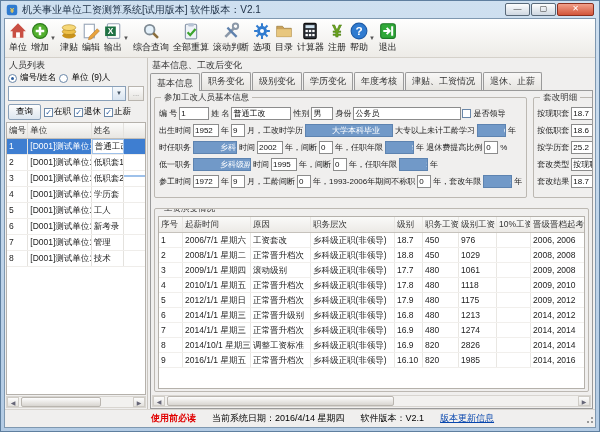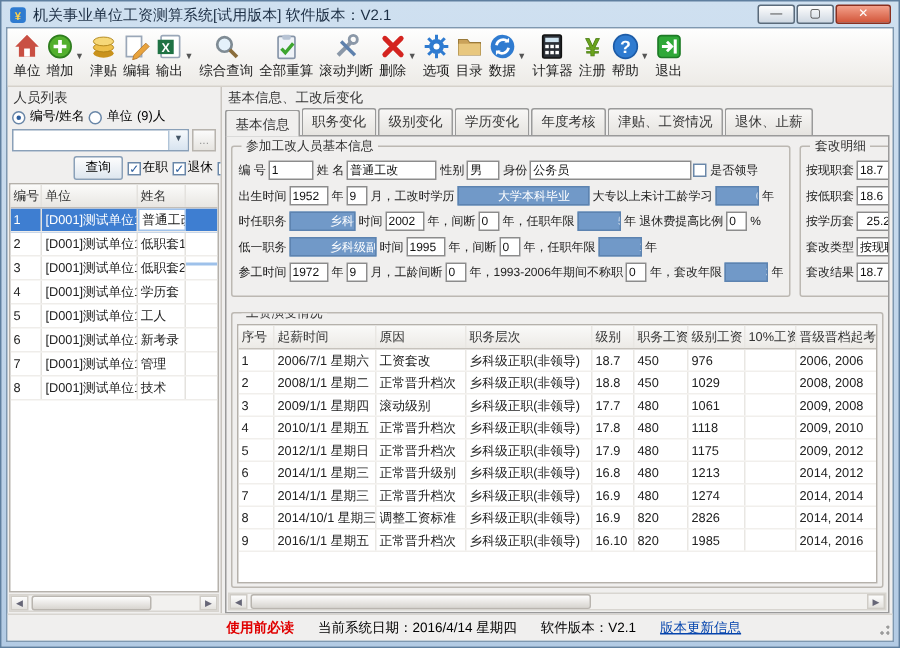--- a/index.html
+++ b/index.html
@@ -24,21 +24,21 @@
   .left-panel{width:143px;display:flex;flex-direction:column;border-right:1px solid #c9c5bf;overflow:hidden;}
   .panel-head{height:13px;font-size:9px;color:#333;padding:1px 4px;white-space:nowrap;}
   .radio-row{display:flex;align-items:center;gap:3px;font-size:8.5px;padding:1px 3px;white-space:nowrap;}
   .radio{width:9px;height:9px;border-radius:50%;border:1px solid #6a87a8;background:#fff;position:relative;flex:0 0 auto;}
   .radio.sel::after{content:"";position:absolute;left:2px;top:2px;width:3px;height:3px;border-radius:50%;background:#2c5e9e;}
   .combo-row{display:flex;gap:2px;padding:1px 3px;align-items:center;}
   .combo{flex:1;height:15px;border:1px solid #8aa0b8;background:#fff;display:flex;align-items:center;}
   .combo .cb-arrow{margin-left:auto;width:13px;height:13px;background:linear-gradient(#f6f9fc,#d8e4f0);border-left:1px solid #b0c4d8;font-size:6px;text-align:center;line-height:13px;color:#456;}
   .dots-btn{width:16px;height:15px;border:1px solid #b8b4ae;background:linear-gradient(#fbfbfb,#e6e4e0);font-size:8px;text-align:center;color:#999;line-height:13px;}
   .query-row{display:flex;align-items:center;gap:3px;padding:2px 3px;font-size:8.5px;white-space:nowrap;}
-  .btn{border:1px solid #8aa0b8;background:linear-gradient(#fdfdfd,#dde6ef);padding:1px 7px;font-size:8.5px;border-radius:2px;margin-left:41px;}
+  .btn{border:1px solid #8aa0b8;background:linear-gradient(#fdfdfd,#dde6ef);padding:1px 7px;font-size:8.5px;border-radius:2px;}
   .cb{width:9px;height:9px;border:1px solid #6a87a8;background:#fff;font-size:8px;line-height:8px;color:#2c5e9e;text-align:center;flex:0 0 auto;}
   
   .ltable{flex:1;border:1px solid #b5b1ab;background:#fff;overflow:hidden;font-size:8.5px;display:flex;flex-direction:column;margin:0 1px;}
   .lt-head,.lt-row{display:flex;height:16px;line-height:15px;flex:0 0 auto;}
   .lt-head{background:linear-gradient(#fbfbfa,#e8e6e2);border-bottom:1px solid #c2beb8;color:#333;}
   .lt-cell{padding:0 2px;border-right:1px solid #e4e2de;white-space:nowrap;overflow:hidden;}
   .lt-row{border-bottom:1px solid #efedea;color:#222;}
   .lt-row.sel{background:#3e7ed1;color:#fff;}
   .lt-row.sel .boxed{background:#fff;color:#222;border:1px solid #9ec1ea;line-height:13px;}
   .c0{width:22px;} .c1{width:66px;} .c2{width:33px;} .c3{width:22px;margin-top:36px;}
@@ -192,64 +192,38 @@
                 <path d="M13 13.2L4.8 5" stroke="#5e81ad" stroke-width="2"></path>
               </svg>
             </span>
             <span class="tb-label">滚动判断</span>
           </span>
         </div>
         <div class="tb-btn">
           <span class="tb-inner">
             <span>
               <svg viewBox="0 0 16 16">
-                <path d="M3.2 3.2l9.6 9.6M12.8 3.2l-9.6 9.6" stroke="#d42420" stroke-width="3" stroke-linecap="round"></path>
-              </svg>
-            </span>
-            <span class="tb-label">删除</span>
-          </span>
-          <span class="tb-dd">▼</span>
-        </div>
-        <div class="tb-btn">
-          <span class="tb-inner">
-            <span>
-              <svg viewBox="0 0 16 16">
                 <path d="M8 1v3M8 12v3M1 8h3M12 8h3M3.1 3.1l2.1 2.1M10.8 10.8l2.1 2.1M12.9 3.1l-2.1 2.1M5.2 10.8l-2.1 2.1" stroke="#2f7bd0" stroke-width="1.8"></path>
                 <circle cx="8" cy="8" r="4.4" fill="#2f7bd0"></circle>
                 <circle cx="8" cy="8" r="1.8" fill="#fff"></circle>
               </svg>
             </span>
             <span class="tb-label">选项</span>
           </span>
         </div>
         <div class="tb-btn">
           <span class="tb-inner">
             <span>
               <svg viewBox="0 0 16 16">
                 <path d="M1.5 3.8h5.2l1.4 1.8h6.4V13h-13z" fill="#caa25a" stroke="#9a7a3a" stroke-width=".6"></path>
                 <path d="M1.5 6.4h13V13h-13z" fill="#e8c77e"></path>
               </svg>
             </span>
             <span class="tb-label">目录</span>
           </span>
-        </div>
-        <div class="tb-btn">
-          <span class="tb-inner">
-            <span>
-              <svg viewBox="0 0 16 16">
-                <circle cx="8" cy="8" r="7" fill="#2f7bd0"></circle>
-                <path d="M4.4 7.2a4 4 0 016.6-2.2" stroke="#fff" stroke-width="1.6" fill="none"></path>
-                <path d="M11.6 8.8a4 4 0 01-6.6 2.2" stroke="#fff" stroke-width="1.6" fill="none"></path>
-                <path d="M11.9 2.8v2.8H9.1z" fill="#fff"></path>
-                <path d="M4.1 13.2v-2.8h2.8z" fill="#fff"></path>
-              </svg>
-            </span>
-            <span class="tb-label">数据</span>
-          </span>
-          <span class="tb-dd">▼</span>
         </div>
         <div class="tb-btn">
           <span class="tb-inner">
             <span>
               <svg viewBox="0 0 16 16">
                 <rect x="2.5" y="1.2" width="11" height="13.6" rx="1" fill="#2b2f36" stroke="#111"></rect>
                 <rect x="4" y="2.8" width="8" height="2.6" fill="#cfe3ef"></rect>
                 <g fill="#fff">
                   <rect x="4" y="7" width="2.1" height="2"></rect>
                   <rect x="7" y="7" width="2.1" height="2"></rect>
@@ -487,21 +461,21 @@
                     <span class="fin" style="width: 24px;">18.7</span>
                     <span>工资</span>
                   </div>
                   <div class="trow">
                     <span>按低职套</span>
                     <span class="fin" style="width: 24px;">18.6</span>
                     <span>工资</span>
                   </div>
                   <div class="trow">
                     <span>按学历套</span>
-                    <span class="fin" style="width: 24px; text-align: right;">25.2</span>
+                    <span class="fin" style="width: 24px;">25.2</span>
                     <span>工资</span>
                   </div>
                 </div>
               <div class="trow">
                 <span>套改类型</span>
                 <span class="fin" style="width:76px;">按现职级套改</span>
               </div>
               <div class="trow">
                 <span>套改结果</span>
                 <span class="fin" style="width:24px;">18.7</span>

